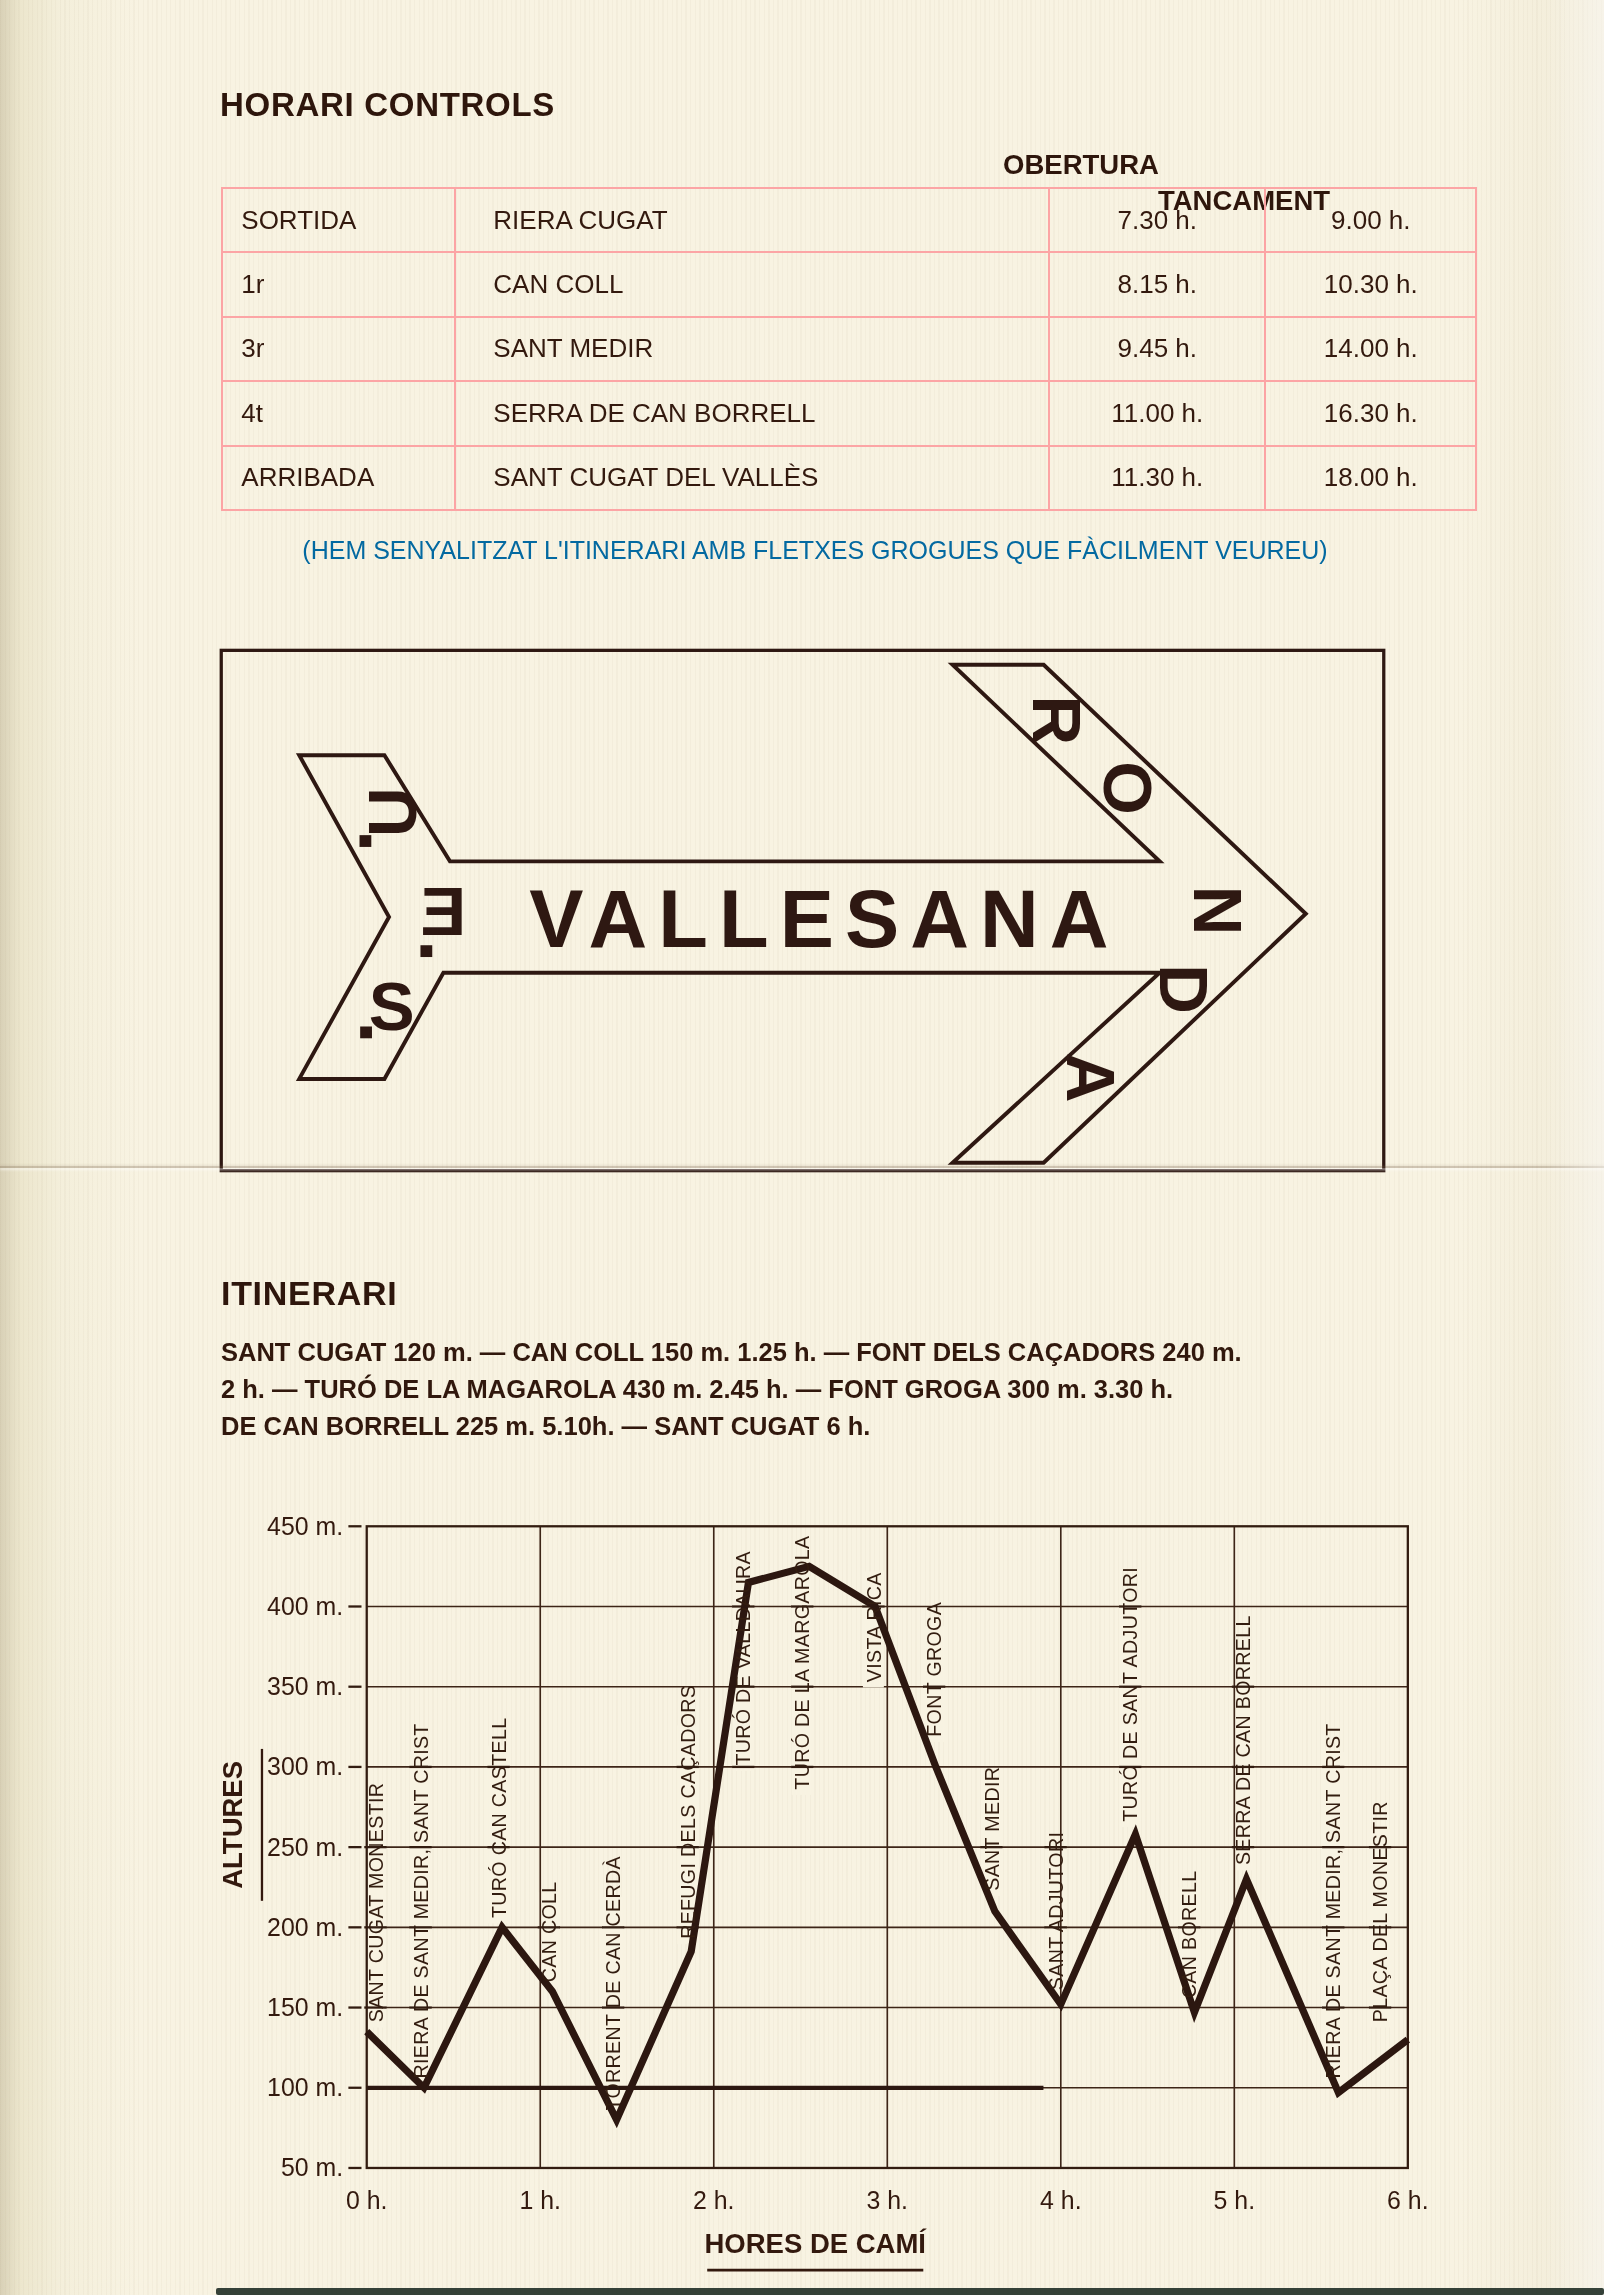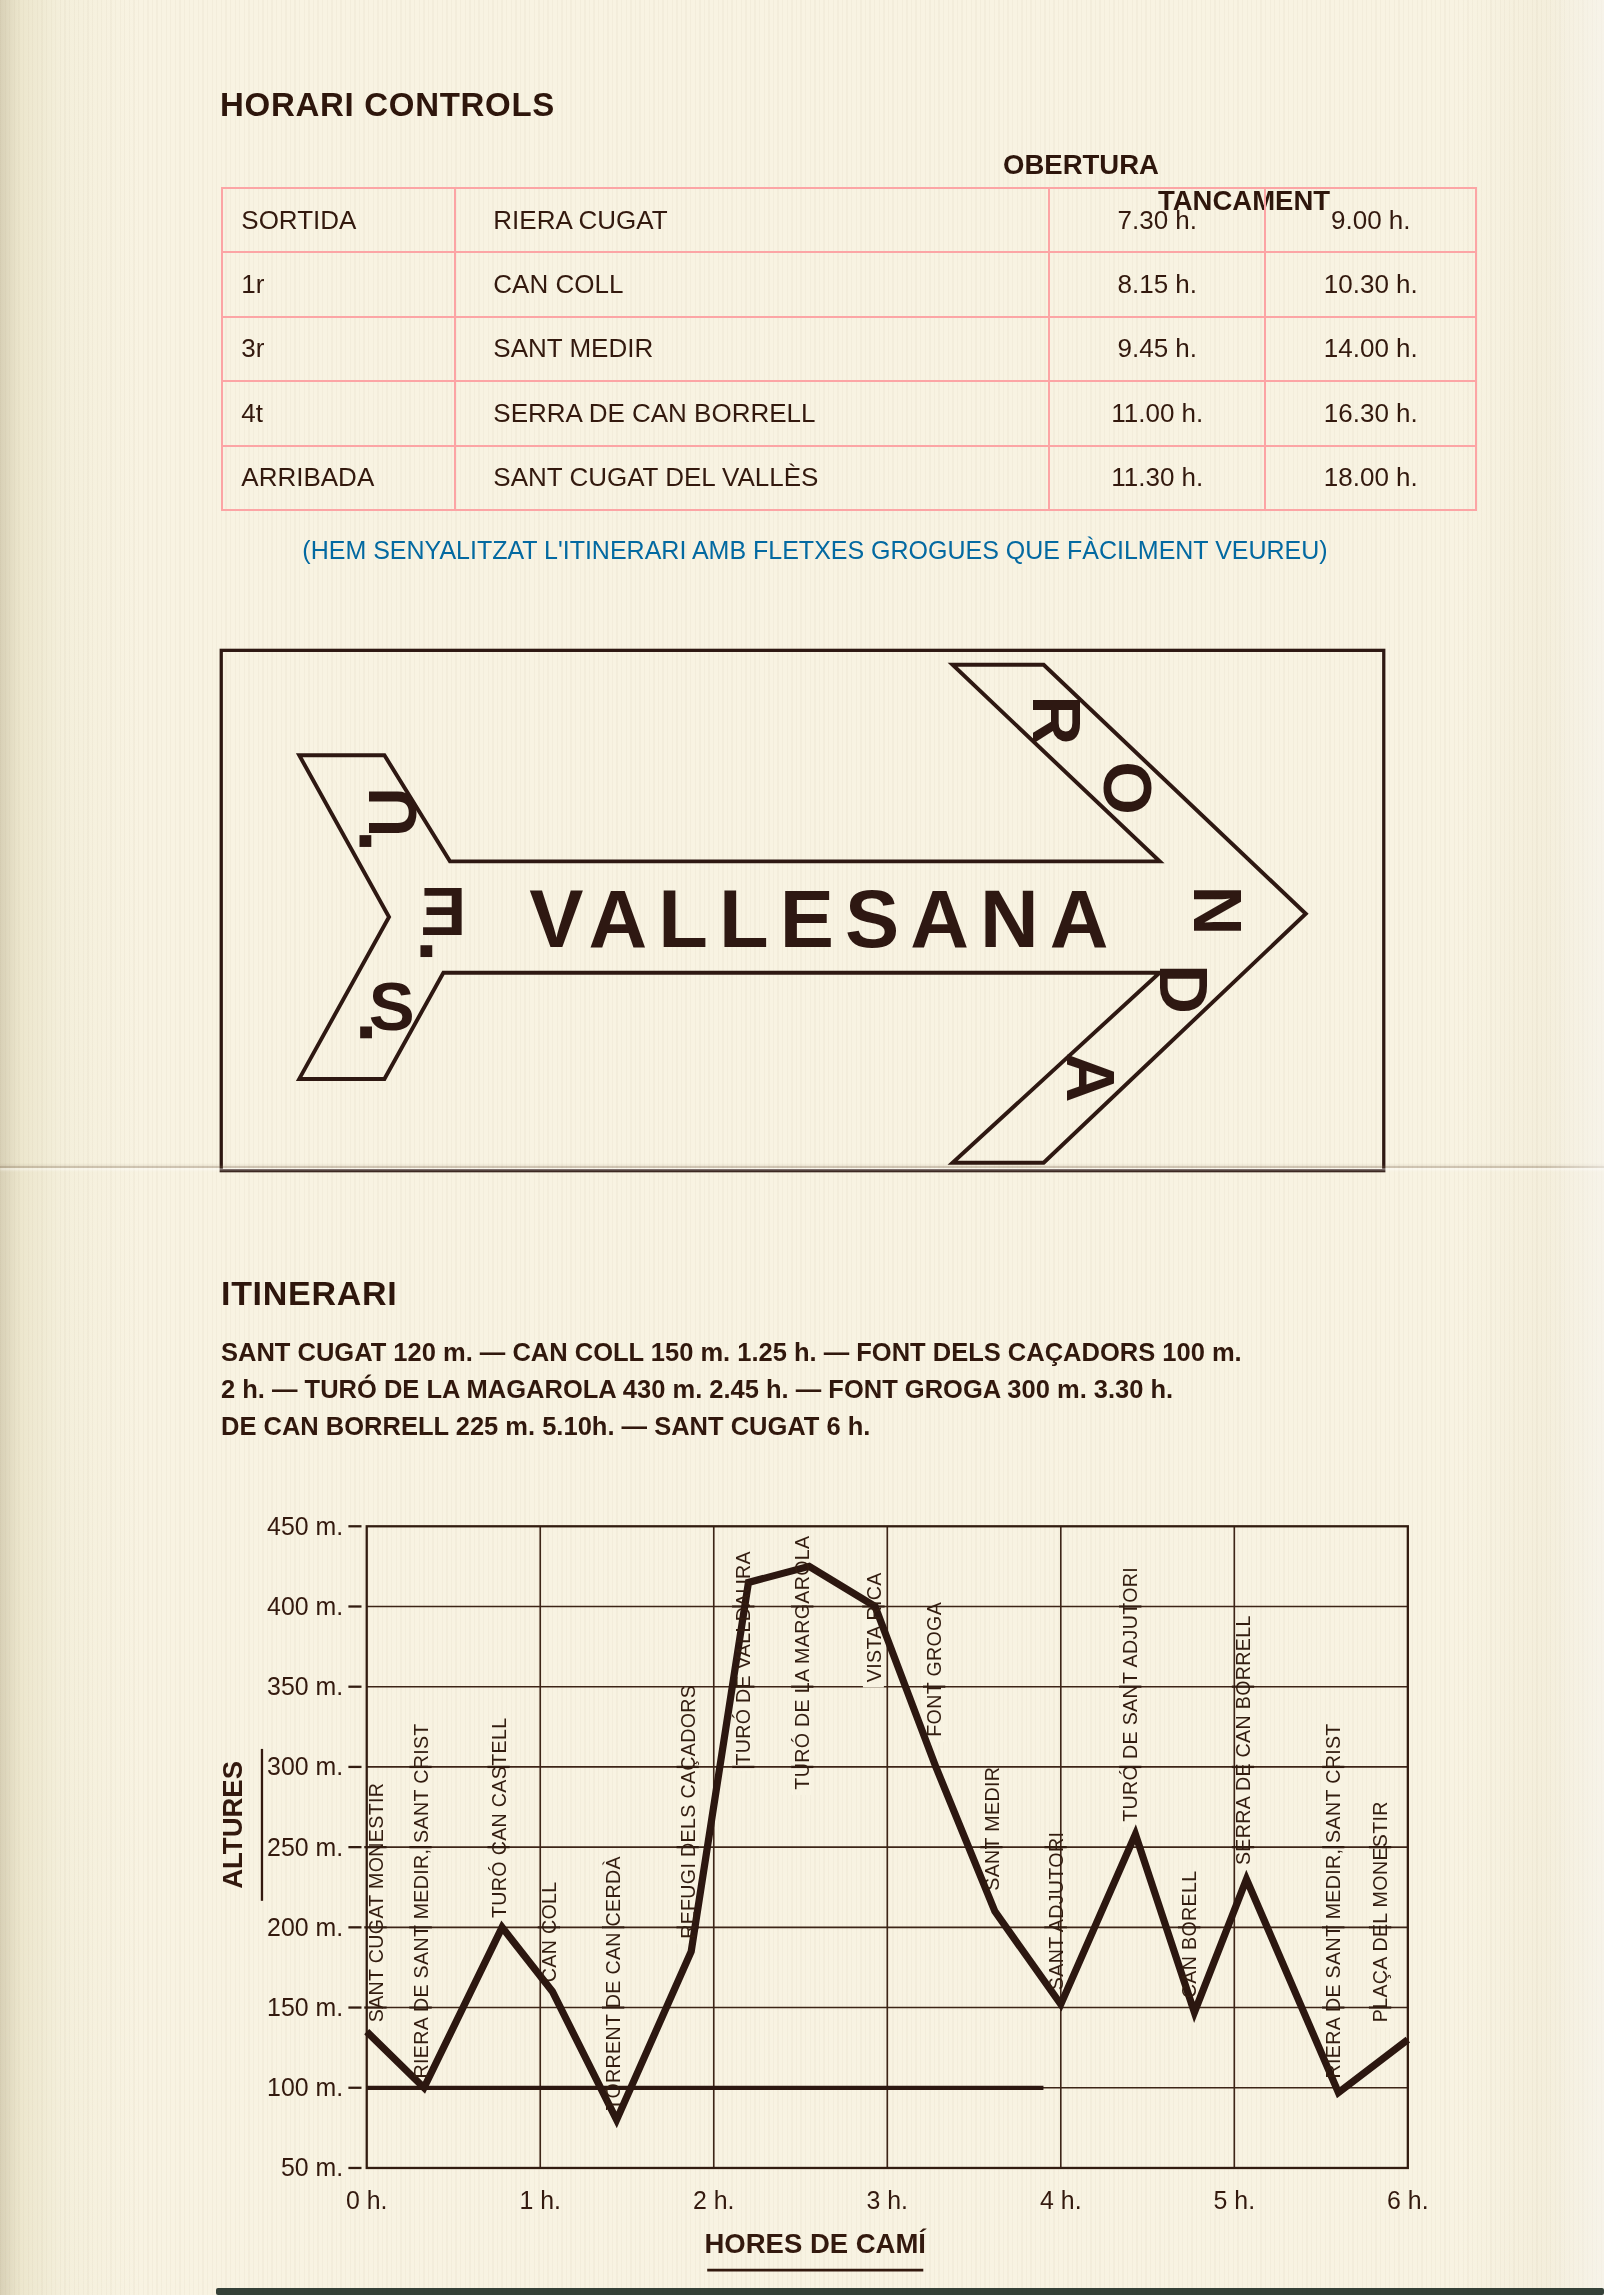--- a/index.html
+++ b/index.html
@@ -109,21 +109,21 @@
   <text class="logo-letter" transform="translate(1493,405) rotate(90)" text-anchor="middle">N</text>
   <text class="logo-letter" transform="translate(1441,525) rotate(90)" text-anchor="middle">D</text>
   <text class="logo-letter" transform="translate(1299,660) rotate(90)" text-anchor="middle">A</text>
 </svg>
 
 <div class="abs crease"></div>
 
 <div class="abs h2" style="left:221px;top:1274px;">ITINERARI</div>
 
 <div class="abs para" style="left:221px;top:1334px;width:1186px;">
-  <div>SANT CUGAT 120 m. — CAN COLL 150 m. 1.25 h. — FONT DELS CAÇADORS 100 m.</div>
+  <div>SANT CUGAT 120 m. — CAN COLL 150 m. 1.25 h. — FONT DELS CAÇADORS 240 m.</div>
   <div>2 h. — TURÓ DE LA MAGAROLA 430 m. 2.45 h. — FONT GROGA 300 m. 3.30 h.</div>
   <div>DE CAN BORRELL 225 m. 5.10h. — SANT CUGAT 6 h.</div>
 </div>
 
 <svg class="abs" style="left:183px;top:1487px;" width="1421" height="808" viewBox="0 0 2169 1234">
   <g id="g-hgrid">
       <line x1="280" y1="917.5" x2="1870" y2="917.5" class="grid"></line>
       <line x1="280" y1="795" x2="1870" y2="795" class="grid"></line>
       <line x1="280" y1="672.5" x2="1870" y2="672.5" class="grid"></line>
       <line x1="280" y1="550" x2="1870" y2="550" class="grid"></line>

